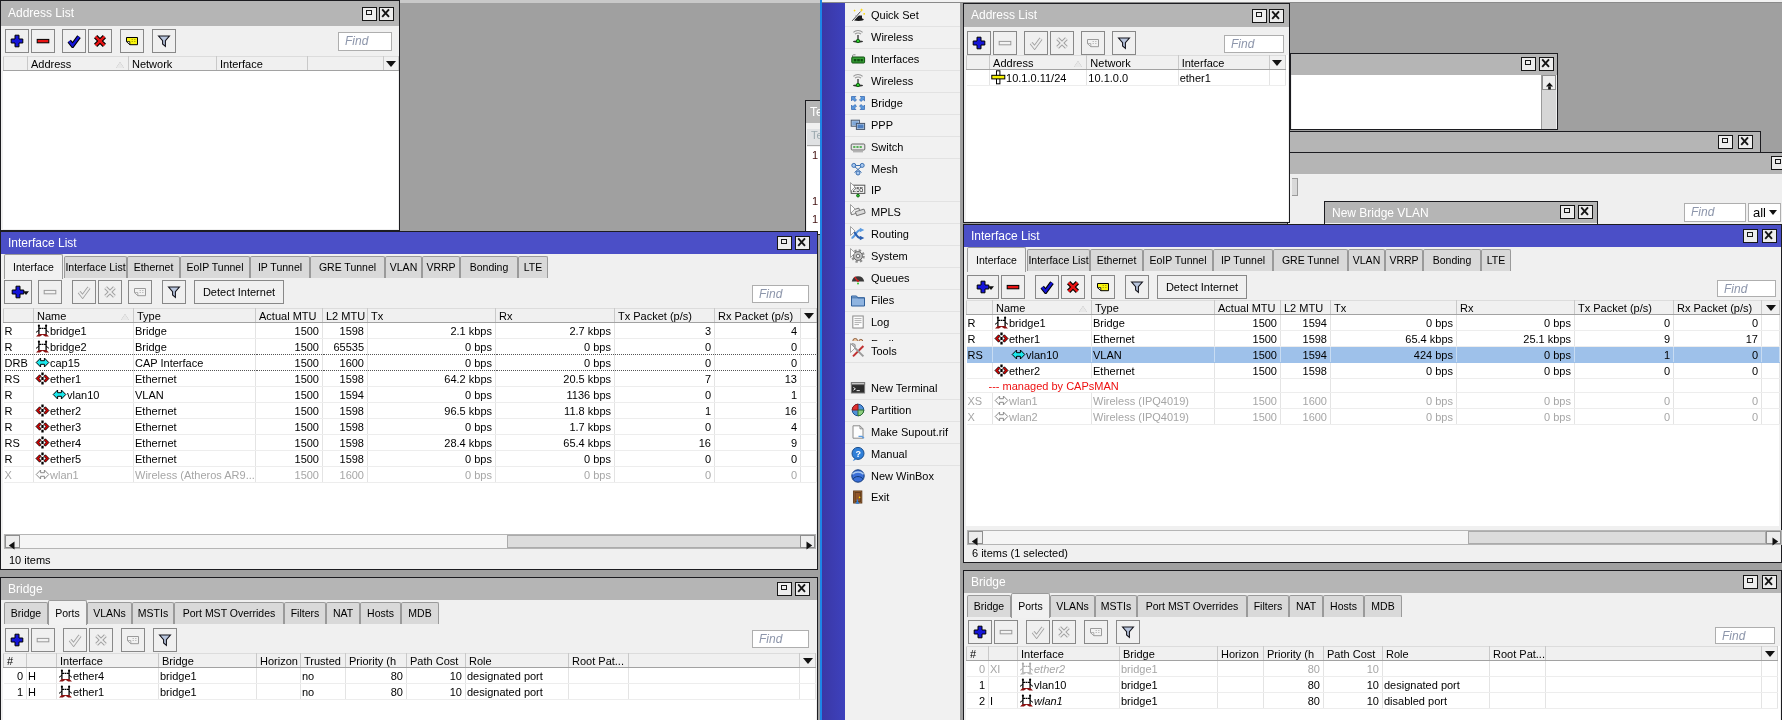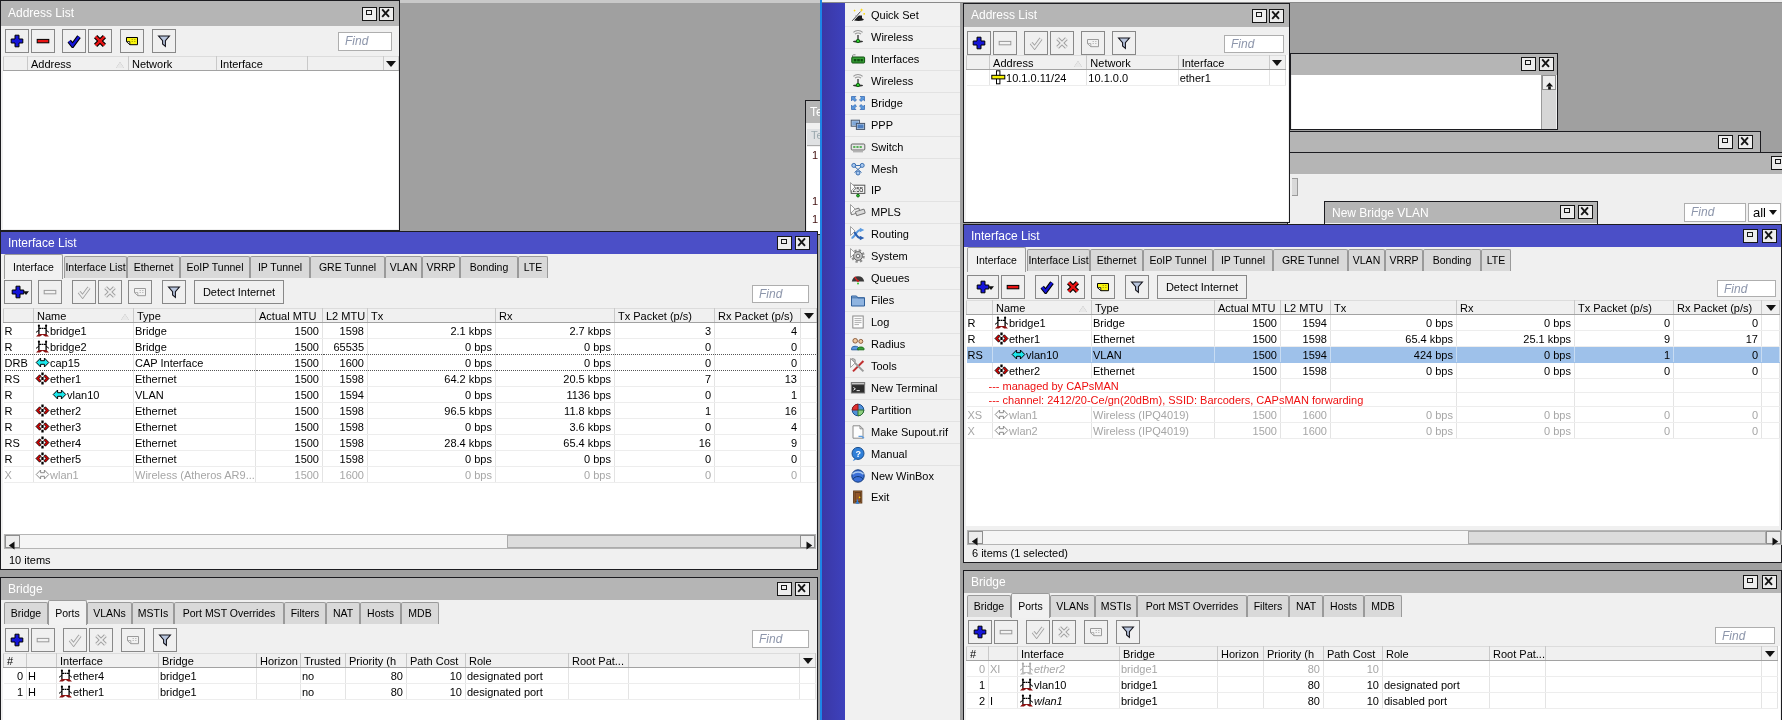--- a/index.html
+++ b/index.html
@@ -377,21 +377,21 @@
           </tr>
   <tr>
             <td>R</td>
             <td><svg width="15" height="15" style="vertical-align:-3px">
                 <use href="#i-eth"></use>
               </svg>ether3</td>
             <td>Ethernet</td>
             <td class="n">1500</td>
             <td class="n">1598</td>
             <td class="n">0 bps</td>
-            <td class="n">3.6 kbps</td>
+            <td class="n">1.7 kbps</td>
             <td class="n">0</td>
             <td class="n">4</td>
             <td></td>
           </tr>
   <tr>
             <td>RS</td>
             <td><svg width="15" height="15" style="vertical-align:-3px">
                 <use href="#i-eth"></use>
               </svg>ether4</td>
             <td>Ethernet</td>
@@ -720,21 +720,21 @@
       </div>
 <div class="mitem" style="top:331px">
         <svg width="16" height="16" viewBox="0 0 16 16">
           <circle cx="5.2" cy="4.8" r="2.3" fill="#f0c8a0" stroke="#8f5f3f"></circle>
           <path d="M1.6 12.4c0-2.8 7.2-2.8 7.2 0v1.4H1.6z" fill="#5a9ae0" stroke="#2a5f9f"></path>
           <circle cx="10.8" cy="5.4" r="2" fill="#f0c8a0" stroke="#8f5f3f"></circle>
           <path d="M7.6 12.8c0-2.4 6.4-2.4 6.4 0v1H7.6z" fill="#3aa03a" stroke="#1f6f1f"></path>
         </svg>
         <span>Radius</span>
       </div>
-<div class="mitem" style="top:353px">
+<div class="mitem" style="top:338px">
         <svg width="16" height="16" viewBox="0 0 16 16">
           <path d="M3 13.4L13.4 3" stroke="#c03030" stroke-width="2"></path>
           <path d="M2.6 2.6l10.8 10.8" stroke="#9a9a9a" stroke-width="2"></path>
           <path d="M2.6 2.6L1.4 1.4M5 3.8a2.2 2.2 0 10-1.2 1.2" stroke="#9a9a9a" stroke-width="1.3" fill="none"></path>
         </svg>
         <span>Tools</span>
         <svg class="marr" width="6" height="10" viewBox="0 0 6 10">
           <path d="M0.5 0.5L5 5 0.5 9.5z" fill="#fdfdfd" stroke="#9a9a9a" stroke-width="0.9"></path>
         </svg>
       </div>
@@ -1055,27 +1055,20 @@
             <td class="n">0 bps</td>
             <td class="n">0</td>
             <td class="n">0</td>
             <td></td>
           </tr>
   <tr class="red">
             <td colspan="3" style="color:#ee1010;padding-left:22px">--- managed by CAPsMAN</td>
             <td></td>
             <td></td>
             <td></td>
-            <td></td>
-            <td></td>
-            <td></td>
-            <td></td>
-          </tr>
-  <tr class="red2">
-            <td colspan="6" style="color:#ee1010;padding-left:22px">--- channel: 2412/20-Ce/gn(20dBm), SSID: Barcoders, CAPsMAN forwarding</td>
             <td></td>
             <td></td>
             <td></td>
             <td></td>
           </tr>
   <tr class="gray">
             <td>XS</td>
             <td><svg width="15" height="15" style="vertical-align:-3px">
                 <use href="#i-wl"></use>
               </svg>wlan1</td>

